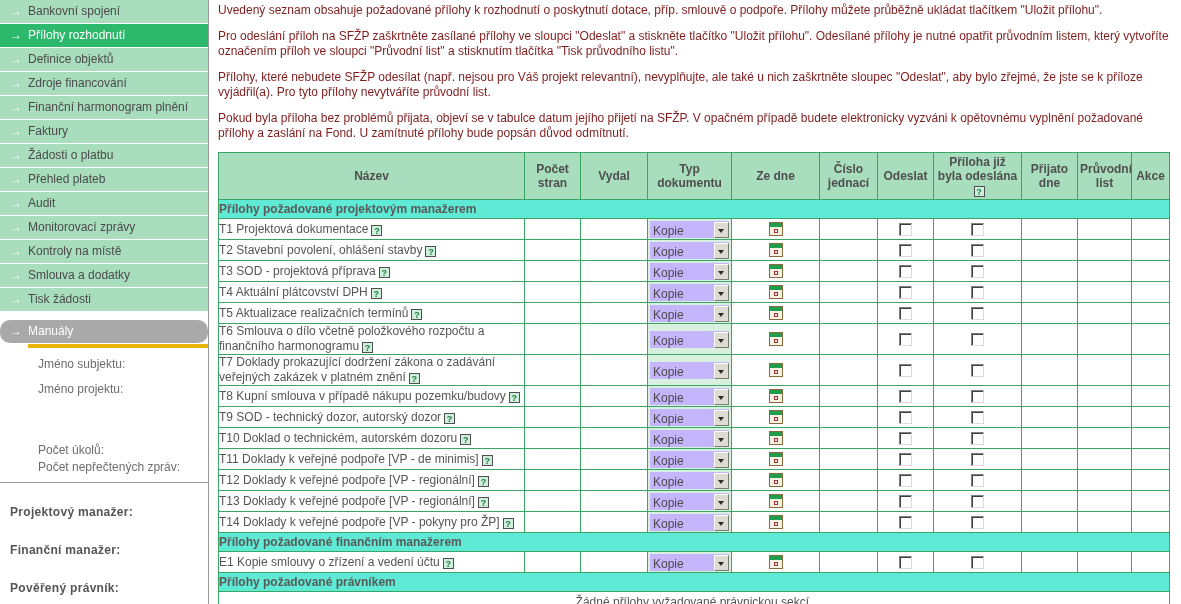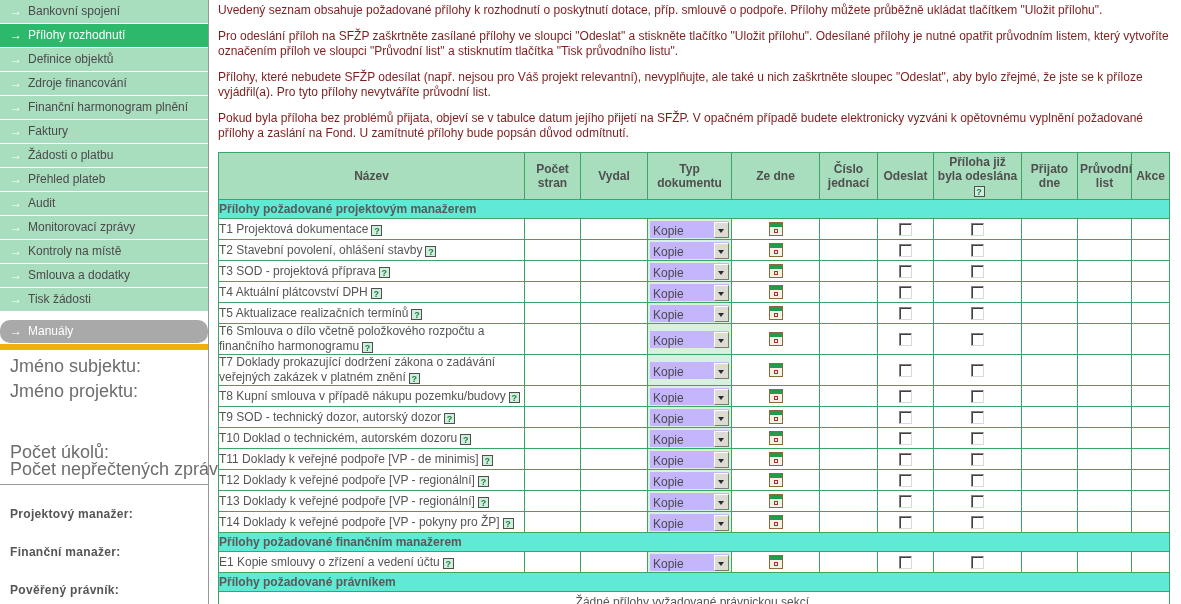--- a/index.html
+++ b/index.html
@@ -56,24 +56,25 @@
   }
   .nav-item.active .arrow { color: #ffffff; }
   .nav-item.grey {
     background: #a9a9a9;
     color: #ffffff;
     border-radius: 10px;
   }
   .nav-gap { height: 8px; }
 
   .info-block {
-    border-top: 6px solid #eab308;
+    border-top: 4px solid #eab308;
     padding: 8px 0 6px 10px;
-    font-size: 18px;
+    font-size: 12px;
     color: #6d6d6d;
+    margin-left: 28px;
   }
   .info-line { line-height: 17px; white-space: nowrap; }
   .info-spacer { height: 26px; }
   .role-block {
     border-top: 1px solid #999999;
     padding: 10px 0 0 10px;
   }
   .role-line {
     font-weight: bold;
     font-size: 12px;

